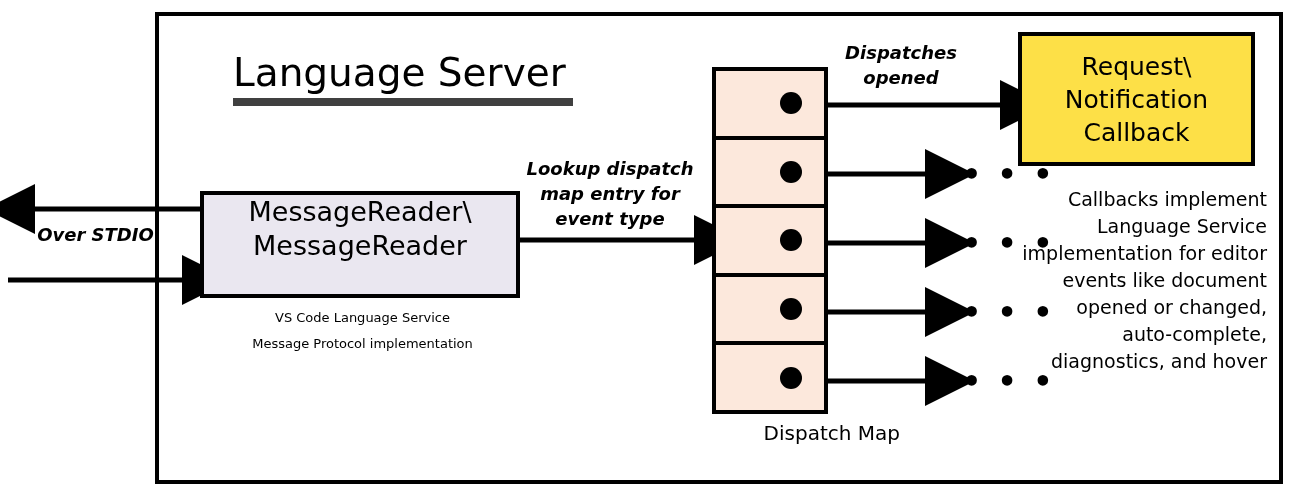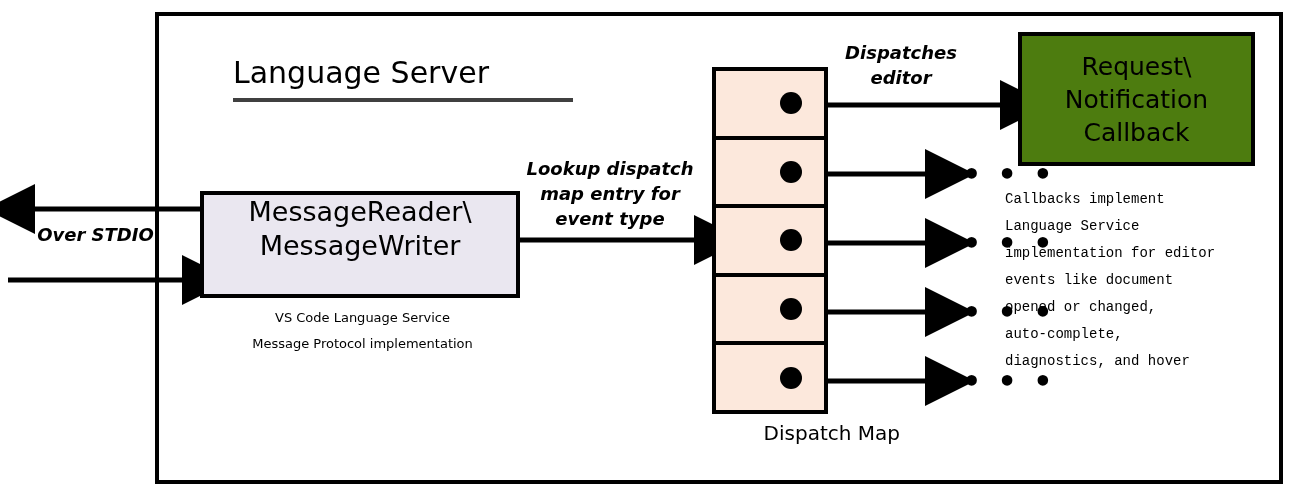--- a/index.html
+++ b/index.html
@@ -2,22 +2,22 @@
 <html><head>
 <meta charset="utf-8">
 <style>
   html,body{margin:0;padding:0;background:#ffffff;}
   #stage{position:relative;width:1291px;height:494px;background:#ffffff;
          font-family:"DejaVu Sans","Liberation Sans",sans-serif;color:#000;overflow:hidden;}
   .abs{position:absolute;}
   
   #frame{left:155px;top:12px;width:1128px;height:472px;border:4px solid #000;box-sizing:border-box;}
   
-  #title{left:233px;top:50px;width:340px;font-size:30px;line-height:46px;
-         text-align:left;border-bottom:4px solid #404040;padding-bottom:2px;white-space:nowrap;}
+  #title{left:233px;top:50px;width:340px;font-size:39px;line-height:46px;
+         text-align:left;border-bottom:8px solid #404040;padding-bottom:2px;white-space:nowrap;}
   
   #mrw{left:200px;top:191px;width:320px;height:107px;background:#eae7f0;border:4px solid #000;
        box-sizing:border-box;display:flex;align-items:flex-start;justify-content:center;}
   #mrw .txt{font-size:27px;line-height:34px;text-align:center;}
   #mrw-cap{left:190px;top:305px;width:345px;font-size:13px;line-height:26px;text-align:center;}
   
   #jsonrpc{left:28px;top:222px;width:135px;font-size:18px;line-height:26px;font-style:italic;
            font-weight:600;text-align:center;}
   
   #lookup{left:520px;top:156px;width:180px;font-size:18px;line-height:25px;font-style:italic;
@@ -27,24 +27,24 @@
               font-weight:600;text-align:center;}
   
   #dmap{left:712px;top:67px;width:116px;height:347px;border:4px solid #000;box-sizing:border-box;
         display:flex;flex-direction:column;}
   #dmap .cell{flex:1 1 0;background:#fce8dc;border-bottom:4px solid #000;position:relative;box-sizing:border-box;}
   #dmap .cell:last-child{border-bottom:none;}
   #dmap .dot{position:absolute;left:64px;top:50%;width:22px;height:22px;margin-top:-11px;
              background:#000;border-radius:50%;}
   #dmap-cap{left:640px;top:420px;width:260px;font-size:20px;line-height:27px;text-align:right;}
   
-  #cb{left:1018px;top:32px;width:237px;height:134px;background:#4d7c0f;border:4px solid #000;
+  #cb{left:1018px;top:32px;width:237px;height:134px;background:#fde047;border:4px solid #000;
       box-sizing:border-box;display:flex;align-items:center;justify-content:center;}
   #cb .txt{font-size:25px;line-height:33px;text-align:center;}
-  #cb-cap{left:1005px;top:186px;width:262px;font-size:14px;line-height:27px;text-align:left;font-family:Liberation Mono, monospace;}
+  #cb-cap{left:1005px;top:186px;width:262px;font-size:19px;line-height:27px;text-align:right;}
   
   .ell{font-size:30px;line-height:16px;letter-spacing:3px;font-weight:700;}
   svg.lay{position:absolute;left:0;top:0;width:1291px;height:494px;pointer-events:none;}
 </style>
 </head>
 <body>
 
 <div id="stage">
 
   <svg class="lay" viewBox="0 0 1291 494">
@@ -72,37 +72,37 @@
 
   <div class="abs" id="title">Language Server</div>
 
   <div class="abs" id="jsonrpc">
     <div>Over STDIO</div>
   </div>
 
   <div class="abs" id="mrw">
     <div class="txt">
       <div>MessageReader\</div>
-      <div>MessageWriter</div>
+      <div>MessageReader</div>
     </div>
   </div>
   <div class="abs" id="mrw-cap">
     <div>VS Code Language Service</div>
     <div>Message Protocol implementation</div>
   </div>
 
   <div class="abs" id="lookup">
     <div>Lookup dispatch</div>
     <div>map entry for</div>
     <div>event type</div>
   </div>
 
   <div class="abs" id="dispatches">
     <div>Dispatches</div>
-    <div>editor</div>
+    <div>opened</div>
   </div>
 
   <div class="abs" id="dmap">
     <div class="cell">
       <span class="dot"></span>
     </div>
     <div class="cell">
       <span class="dot"></span>
     </div>
     <div class="cell">

